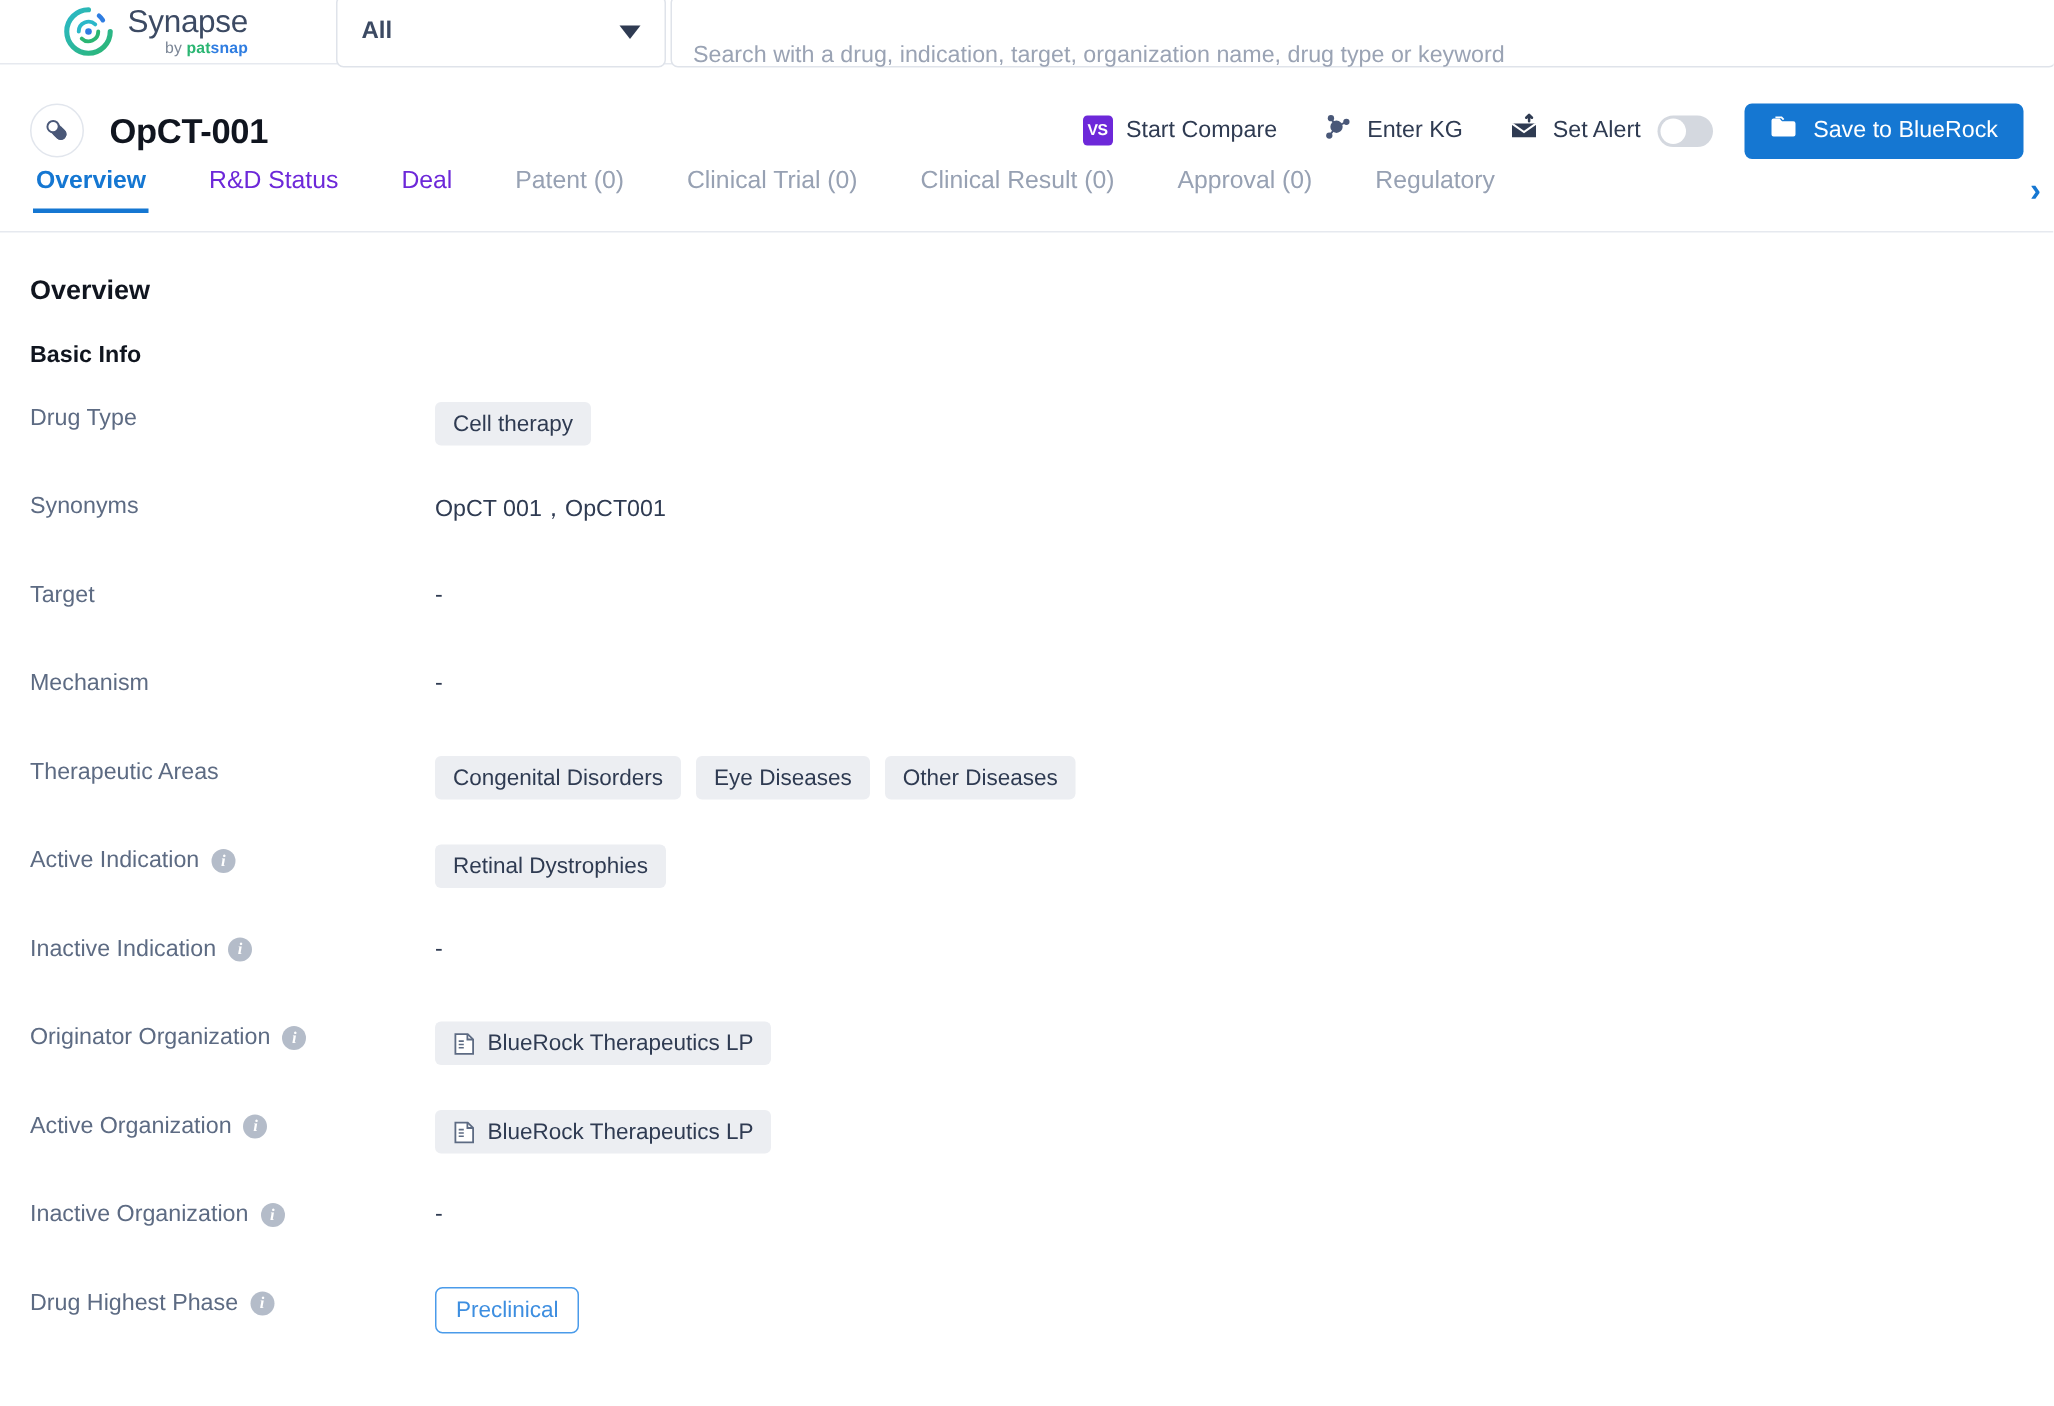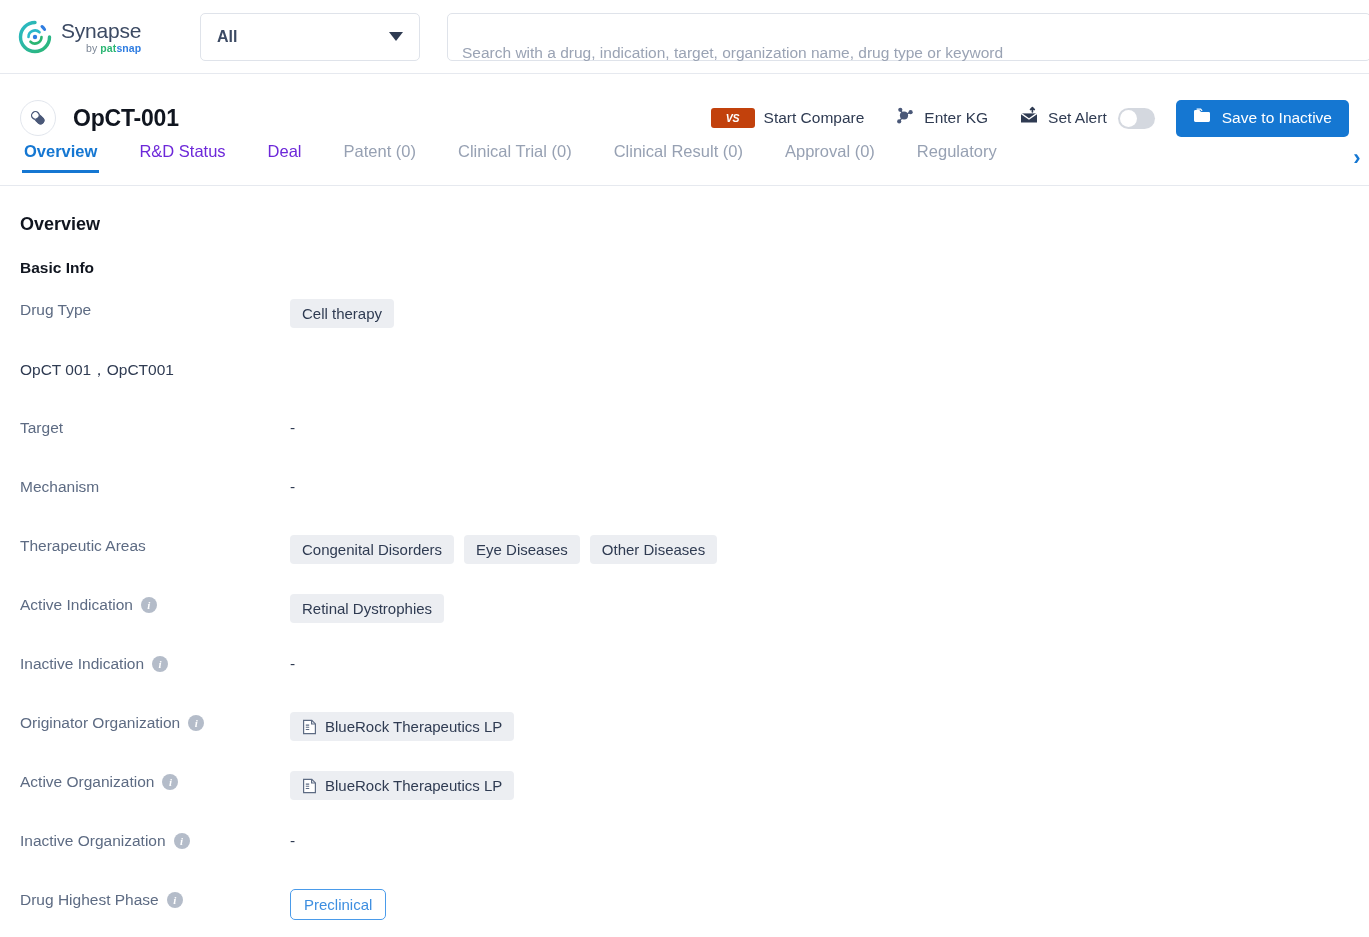--- a/index.html
+++ b/index.html
@@ -5,25 +5,26 @@
   * { box-sizing: border-box; margin: 0; padding: 0; }
   html, body {
     width: 1369px; height: 937px;
     background: #ffffff;
     font-family: "Liberation Sans", sans-serif;
     overflow: hidden;
   }
 
   
   .topbar {
-    height: 74px;
+    height: 43px;
     display: flex;
     align-items: center;
     border-bottom: 1px solid #e6e9ef;
     position: relative;
+    padding-left: 24px;
   }
   .logo-wrap {
     display: flex;
     align-items: center;
     padding-left: 18px;
     width: 200px;
     flex: 0 0 200px;
   }
   .logo-mark { width: 34px; height: 34px; flex: 0 0 34px; }
   .logo-text { margin-left: 9px; line-height: 1; }
@@ -124,29 +125,28 @@
     display: flex;
     align-items: center;
     font-size: 15.5px;
     color: #2f3b52;
     cursor: pointer;
     white-space: nowrap;
   }
   .action-item .lbl { margin-left: 9px; }
   .action-gap { width: 31px; }
   .vs-icon {
-    width: 44px; height: 20px;
-    background: #c2410c;
+    width: 20px; height: 20px;
+    background: #6d28d9;
     border-radius: 3px;
     color: #fff;
     font-size: 10.5px;
     font-weight: 700;
     display: flex; align-items: center; justify-content: center;
     letter-spacing: -0.3px;
-    font-style: italic;
   }
   .toggle {
     width: 37px; height: 21px;
     border-radius: 11px;
     background: #d4d8df;
     position: relative;
     margin-left: 11px;
     cursor: pointer;
     flex: 0 0 37px;
   }
@@ -377,21 +377,21 @@
         </span>
     </div>
 
     <button class="save-btn">
       <span>
         <svg width="19" height="16" viewBox="0 0 19 16">
           <path d="M1 3.4a1.4 1.4 0 0 1 1.4-1.4h4l1.6 1.9h7.6A1.4 1.4 0 0 1 17 5.3v7.3A1.4 1.4 0 0 1 15.6 14H2.4A1.4 1.4 0 0 1 1 12.6z" fill="#ffffff"></path>
           <path d="M3.6 1.2h4.1l1.4 1.6" fill="none" stroke="#ffffff" stroke-width="1.2"></path>
         </svg>
       </span>
-      <span class="lbl">Save to Inactive</span>
+      <span class="lbl">Save to BlueRock</span>
     </button>
   </div>
 </div>
 
 <div class="tabs" id="tabbar">
   <span class="tab active">Overview</span>
     <span class="tab enabled">R&amp;D Status</span>
     <span class="tab enabled">Deal</span>
     <span class="tab ">Patent (0)</span>
     <span class="tab ">Clinical Trial (0)</span>
@@ -409,20 +409,23 @@
         <div class="field-label">
           <span>Drug Type</span>
         </div>
         <div class="field-value">
           <span class="chip">
             <span>Cell therapy</span>
           </span>
         </div>
       </div>
       <div class="field-row">
+        <div class="field-label">
+          <span>Synonyms</span>
+        </div>
         <div class="field-value">
           <span class="plain-value">OpCT 001，OpCT001</span>
         </div>
       </div>
       <div class="field-row">
         <div class="field-label">
           <span>Target</span>
         </div>
         <div class="field-value">
           <span class="plain-value">-</span>

